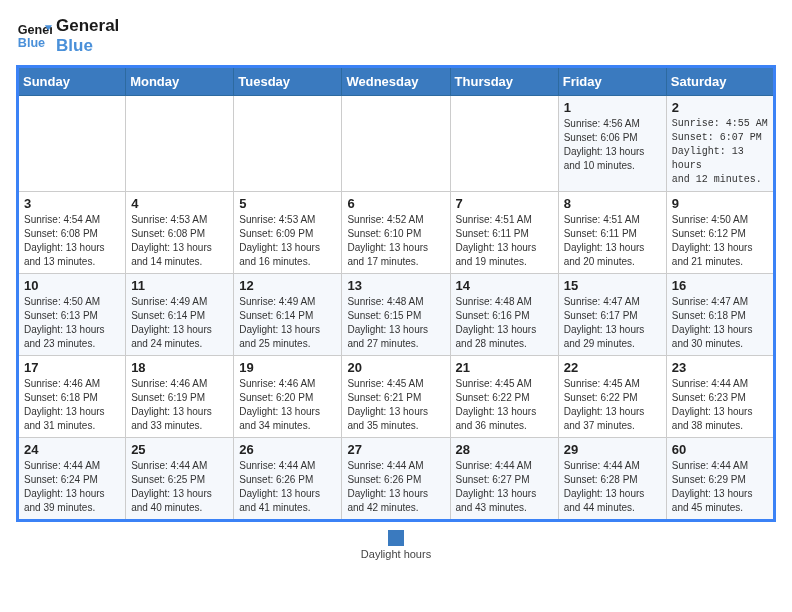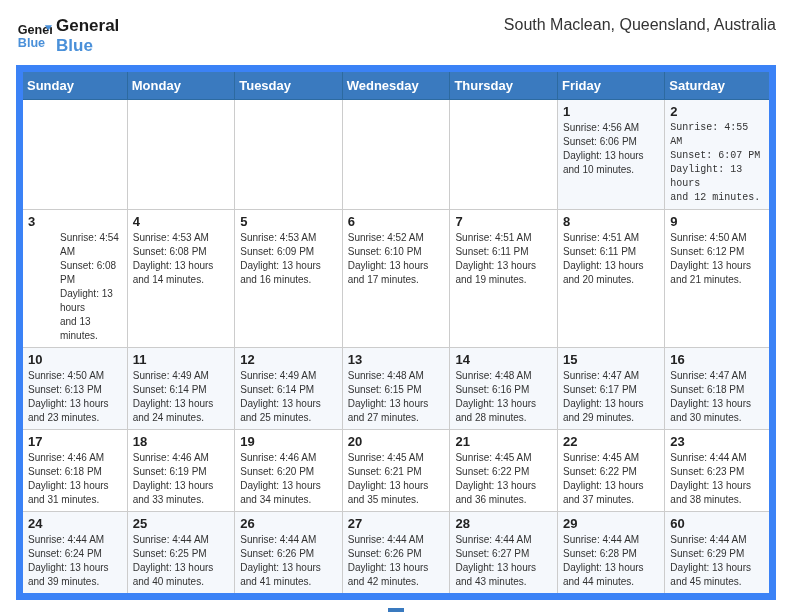--- a/index.html
+++ b/index.html
@@ -35,21 +35,21 @@
       line-height: 1.1;
     }
     .location {
       font-size: 16px;
       color: #333;
       font-weight: normal;
     }
     .calendar {
       width: 100%;
       border-collapse: collapse;
-      border: 7px solid #3b82f6;
+      border: 3px solid #3b82f6;
     }
     .calendar th {
       background-color: #3a7abf;
       color: white;
       font-size: 13px;
       font-weight: bold;
       padding: 6px 4px;
       text-align: left;
       border: 1px solid #2d6aa0;
     }
@@ -108,21 +108,20 @@
       <text x="2" y="18" font-size="14" font-weight="bold" fill="#1a1a1a">General</text>
       <text x="2" y="32" font-size="14" font-weight="bold" fill="#4a90d9">Blue</text>
       <polygon points="32,8 40,8 36,14" fill="#4a90d9"></polygon>
     </svg>
     <div style="display:flex; flex-direction:column; line-height:1.2;">
       <span style="font-size:17px; font-weight:bold; color:#1a1a1a;">General</span>
       <span style="font-size:17px; font-weight:bold; color:#4a90d9;">Blue</span>
     </div>
   </div>
   <div class="title-area">
-    <div class="location">South Maclean, Queensland, Australia</div>
   </div>
 </div>
 
 <table class="calendar">
   <thead>
     <tr>
     <th>Sunday</th>
         <th>Monday</th>
         <th>Tuesday</th>
         <th>Wednesday</th>
@@ -149,21 +148,21 @@
           <span class="day-number">2</span>
           <div class="day-info" style="white-space: pre-line; font-family: Liberation Mono, monospace;">Sunrise: 4:55 AM
 Sunset: 6:07 PM
 Daylight: 13 hours
 and 12 minutes.</div>
         </td>
       </tr>
       <tr>
         <td>
           <span class="day-number">3</span>
-          <div class="day-info" style="white-space: pre-line; margin-left: 32px;">Sunrise: 4:54 AM
+          <div class="day-info" style="white-space: pre-line;">Sunrise: 4:54 AM
 Sunset: 6:08 PM
 Daylight: 13 hours
 and 13 minutes.</div>
         </td>
         <td>
           <span class="day-number">4</span>
           <div class="day-info" style="white-space: pre-line;">Sunrise: 4:53 AM
 Sunset: 6:08 PM
 Daylight: 13 hours
 and 14 minutes.</div>

